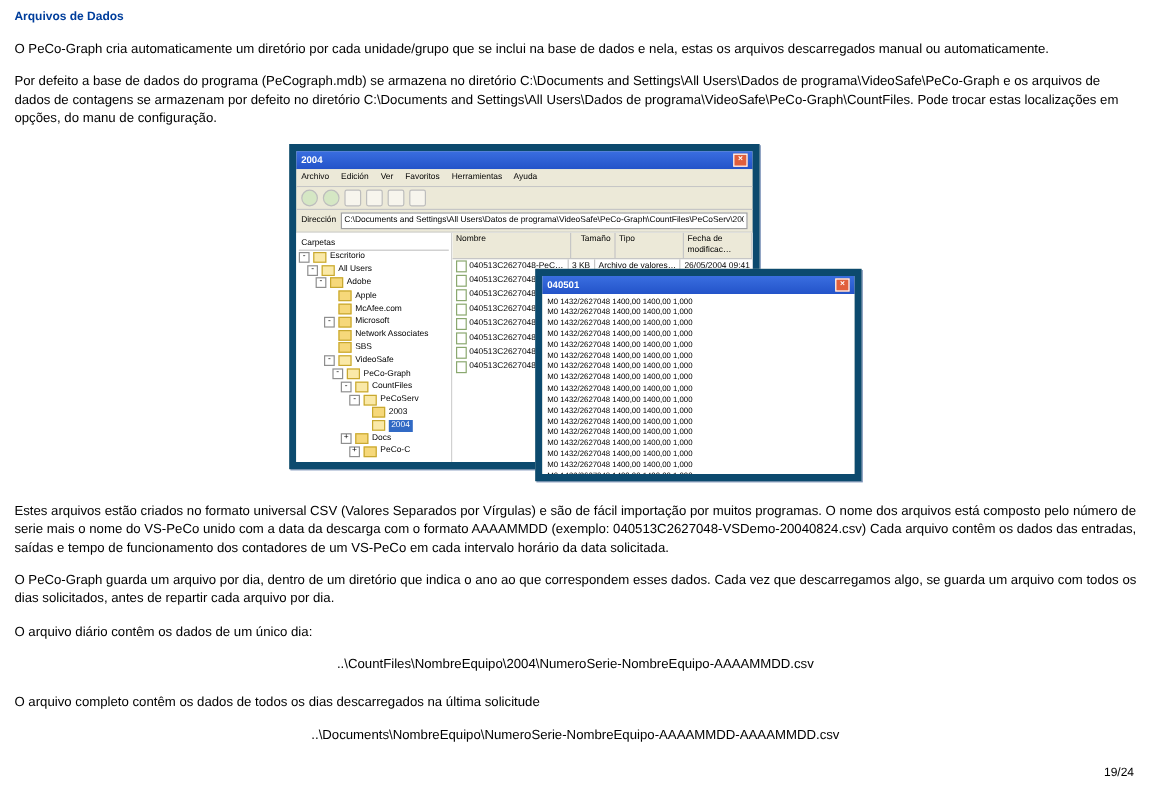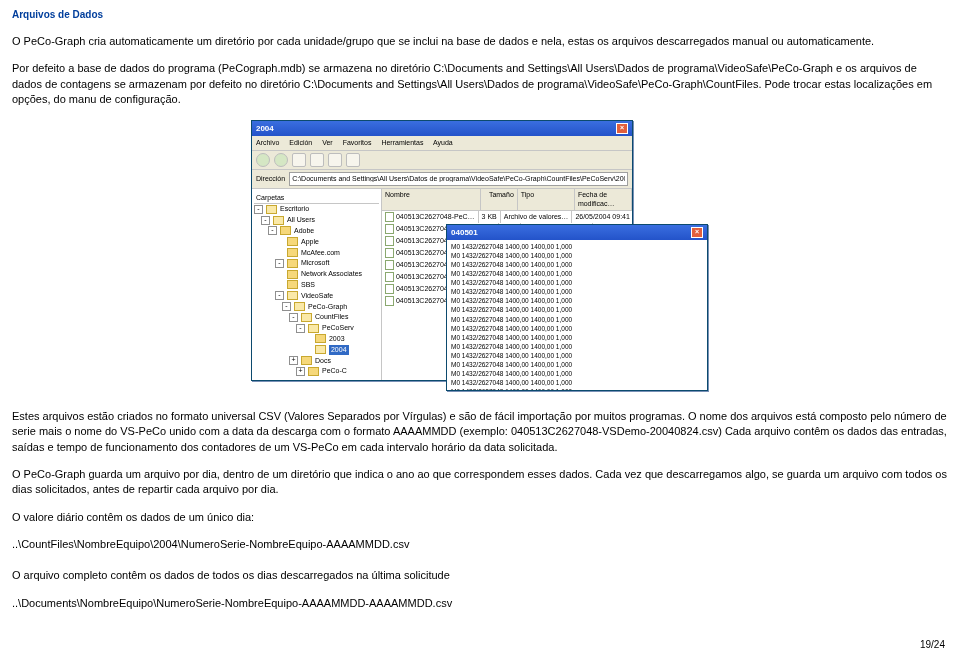--- a/index.html
+++ b/index.html
@@ -23,21 +23,21 @@
   }
   .italic { }
   .screenshot-container {
     text-align: center;
     margin: 12px 0 18px 0;
   }
   .win-window {
     display: inline-block;
     text-align: left;
     background: #ece9d8;
-    border: 1px solid #0c4a6e;
+    border: 6px solid #0c4a6e;
     width: 380px;
     position: relative;
     font-size: 7px;
     vertical-align: top;
     box-shadow: 1px 1px 0 #7890b6;
   }
   .win-titlebar {
     background: linear-gradient(#3a6ee0,#2353c9);
     color: #fff;
     font-size: 8px;
@@ -174,20 +174,21 @@
   }
   .win-list.front-list .file-row { font-size: 6.5px; }
   .pagefoot {
     position: fixed;
     bottom: 6px;
     right: 14px;
     font-size: 10px;
     color: #000;
   }
   .centered-path {
+    text-align: center;
     margin: 10px 0 16px 0;
   }
 </style>
 </head>
 <body>
 
 <h1>Arquivos de Dados</h1>
 
 <p>O PeCo-Graph cria automaticamente um diretório por cada unidade/grupo que se inclui na base de dados e nela, estas os arquivos descarregados manual ou automaticamente.</p>
 
@@ -422,21 +423,21 @@
         </div>
     </div>
   </div>
 
 </div>
 
 <p>Estes arquivos estão criados no formato universal CSV (Valores Separados por Vírgulas) e são de fácil importação por muitos programas. O nome dos arquivos está composto pelo número de serie mais o nome do VS-PeCo unido com a data da descarga com o formato AAAAMMDD (exemplo: 040513C2627048-VSDemo-20040824.csv) Cada arquivo contêm os dados das entradas, saídas e tempo de funcionamento dos contadores de um VS-PeCo em cada intervalo horário da data solicitada.</p>
 
 <p>O PeCo-Graph guarda um arquivo por dia, dentro de um diretório que indica o ano ao que correspondem esses dados. Cada vez que descarregamos algo, se guarda um arquivo com todos os dias solicitados, antes de repartir cada arquivo por dia.</p>
 
-<p>O valore diário contêm os dados de um único dia:</p>
+<p>O arquivo diário contêm os dados de um único dia:</p>
 
 <p class="centered-path">..\CountFiles\NombreEquipo\2004\NumeroSerie-NombreEquipo-AAAAMMDD.csv</p>
 
 <p>O arquivo completo contêm os dados de todos os dias descarregados na última solicitude</p>
 
 <p class="centered-path">..\Documents\NombreEquipo\NumeroSerie-NombreEquipo-AAAAMMDD-AAAAMMDD.csv</p>
 
 <div class="pagefoot">19/24</div>
 
 </body></html>

